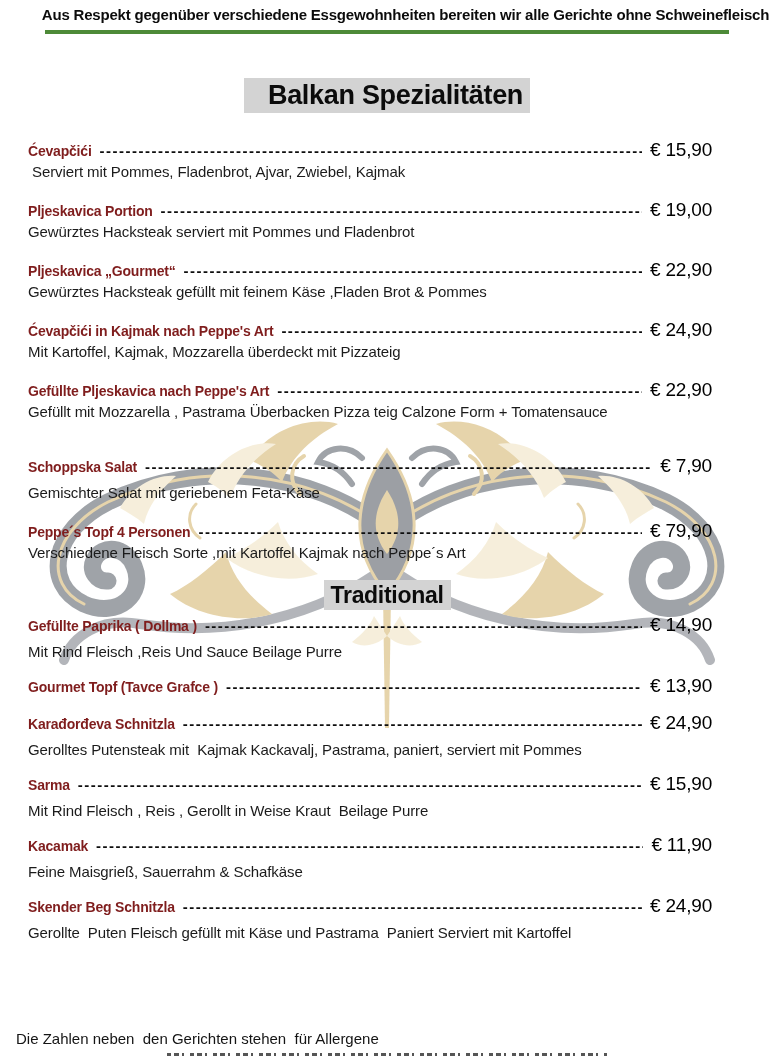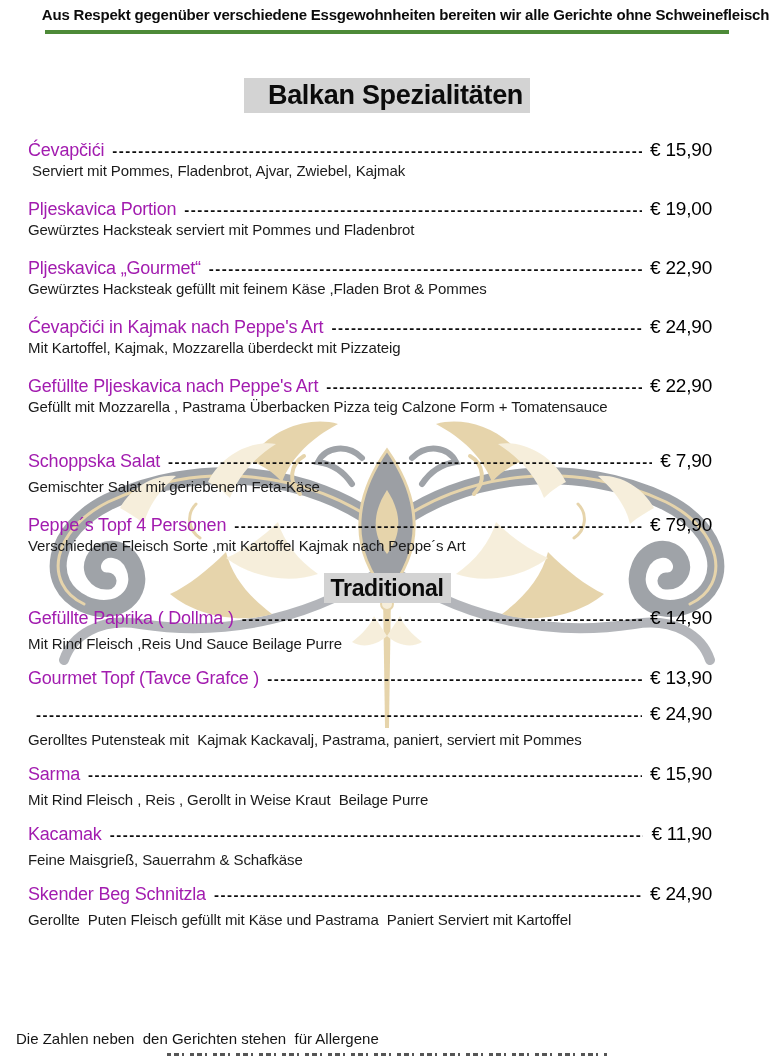--- a/index.html
+++ b/index.html
@@ -26,21 +26,21 @@
     display:inline-block;background:#d3d3d3;color:#0b0b0b;
     font-weight:700;padding:2px 7px;line-height:1.15;
   }
   .hl.big{font-size:27px;letter-spacing:-0.3px;padding-left:24px;}
   .hl.small{font-size:23px;letter-spacing:-0.3px;}
 
   
   .menu{margin-top:26px;}
   .item{margin-left:28px;margin-right:62px;}
   .row{display:flex;align-items:baseline;}
-  .iname{font-size:18px;font-weight:400;white-space:nowrap;line-height:22px;color:#a21caf;letter-spacing:-0.2px;}
+  .iname{font-size:14px;font-weight:700;white-space:nowrap;line-height:22px;color:#7f1d1d;letter-spacing:-0.2px;}
   .leader{
     flex:1;min-width:0;overflow:hidden;white-space:nowrap;
     font-size:15px;font-weight:700;letter-spacing:1.5px;color:#0d0d0d;
     margin:0 8px;
   }
   .price{font-size:19px;font-weight:400;white-space:nowrap;color:#000;letter-spacing:-0.2px;}
   .desc{
     font-size:15px;line-height:19px;color:#1b1b1b;margin-top:0;
     white-space:pre-wrap;letter-spacing:-0.1px;
   }
@@ -203,20 +203,21 @@
       <div class="item">
         <div class="row">
           <span class="iname">Gourmet Topf (Tavce Grafce )</span>
           <span class="leader">------------------------------------------------------------------------------------------------------------------------------------------------------</span>
           <span class="price">€ 13,90</span>
         </div>
       </div>
 
       <div class="item">
         <div class="row">
+          <span class="iname">Karađorđeva Schnitzla</span>
           <span class="leader">------------------------------------------------------------------------------------------------------------------------------------------------------</span>
           <span class="price">€ 24,90</span>
         </div>
         <div class="desc">Gerolltes Putensteak mit  Kajmak Kackavalj, Pastrama, paniert, serviert mit Pommes</div>
       </div>
 
       <div class="item">
         <div class="row">
           <span class="iname">Sarma</span>
           <span class="leader">------------------------------------------------------------------------------------------------------------------------------------------------------</span>

